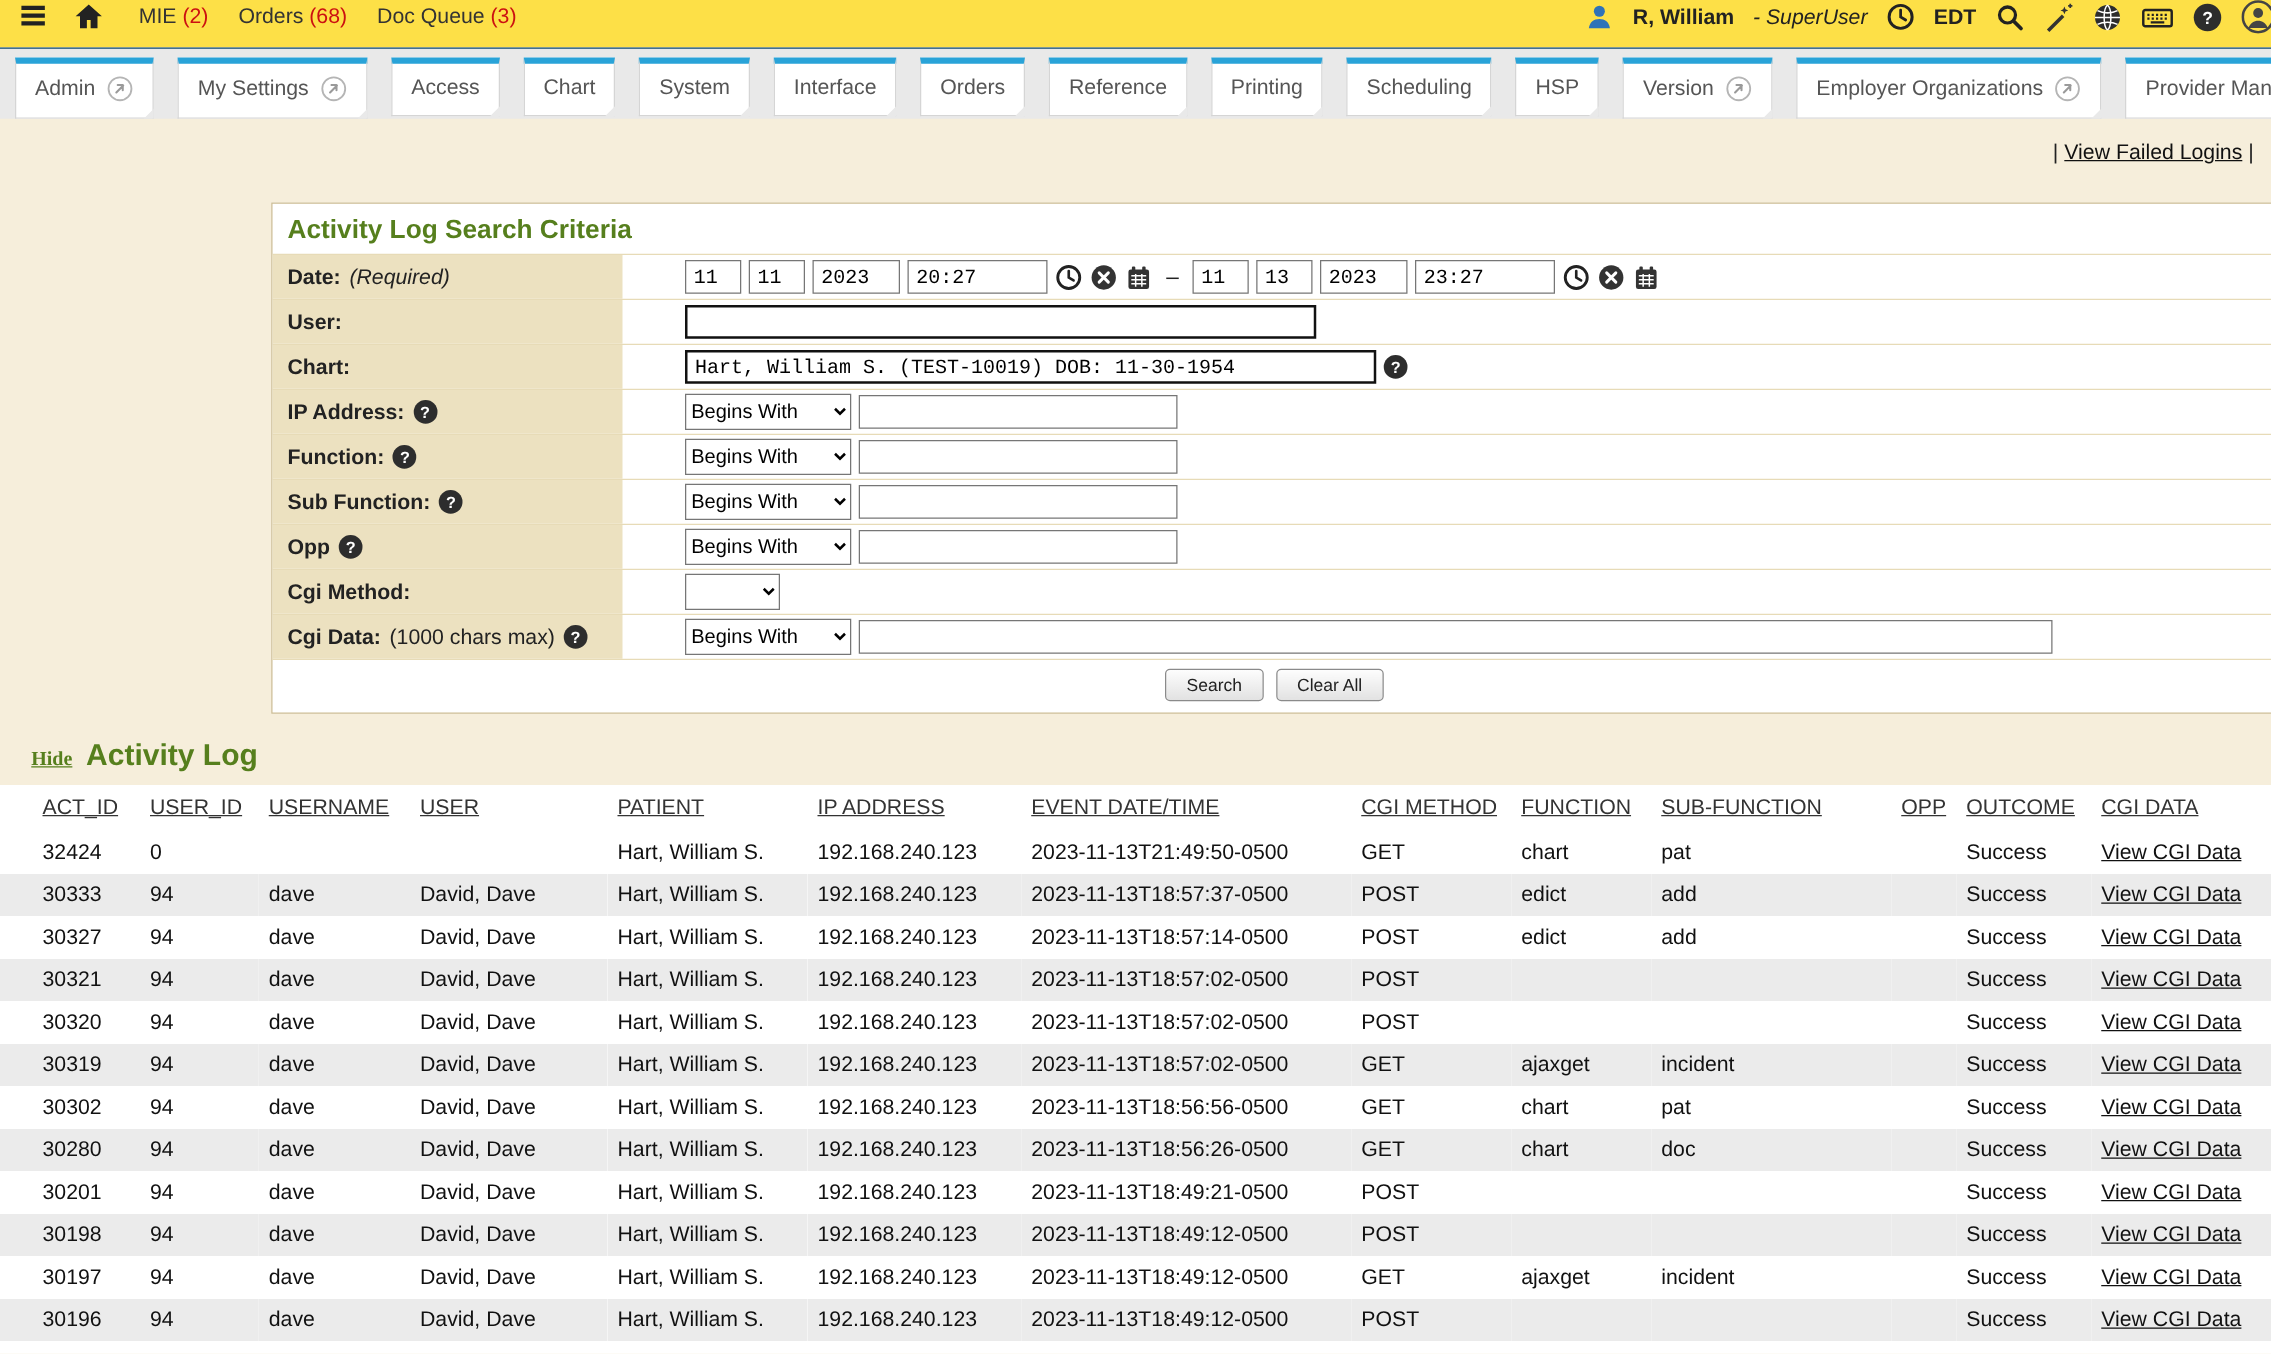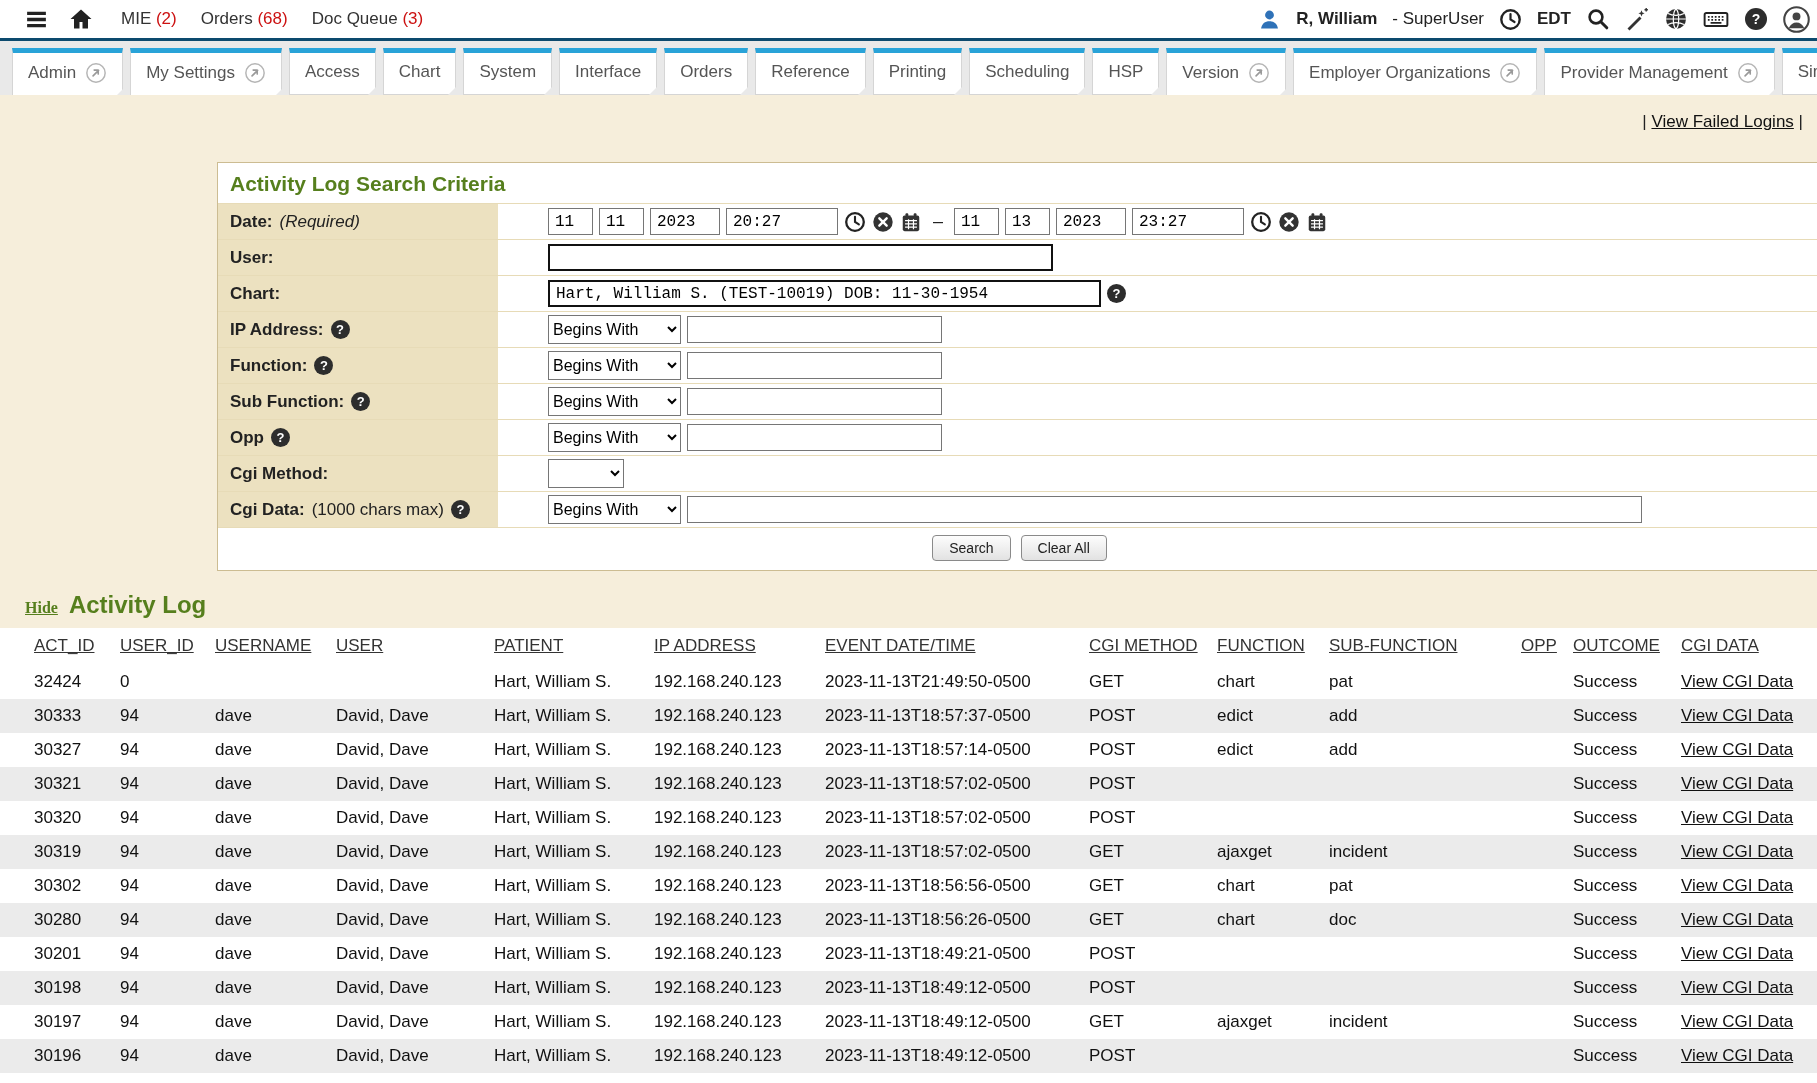--- a/index.html
+++ b/index.html
@@ -1,33 +1,33 @@
 <!DOCTYPE html>
 <html><head>
 <meta charset="utf-8">
 <style>
   *{box-sizing:border-box;margin:0;padding:0;}
   html,body{width:1817px;height:1083px;overflow:hidden;}
   body{font-family:"Liberation Sans","DejaVu Sans",sans-serif;background:#f6eedb;color:#222;}
 
   
-  .topbar{height:38px;background:#ffffff;display:flex;align-items:center;padding:0 24px;}
+  .topbar{height:38px;background:#fde047;display:flex;align-items:flex-start;padding:0 14px;}
   .topbar-left{display:flex;align-items:center;gap:20px;}
   .icon-btn{display:inline-flex;align-items:center;justify-content:center;cursor:pointer;line-height:0;}
   .topnav{display:flex;gap:24px;margin-left:8px;font-size:17px;}
   .topnav-link{color:#333;text-decoration:none;cursor:pointer;white-space:nowrap;}
   .topnav-link .nc{color:#cc1111;}
   .topbar-right{margin-left:auto;display:flex;align-items:center;gap:15px;font-size:17px;white-space:nowrap;}
   .user-name{font-weight:bold;color:#222;}
-  .user-role{color:#222;}
+  .user-role{font-style:italic;color:#222;}
   .tz{font-weight:bold;}
   .edge-icon{margin-right:-17px;}
 
   
-  .tabbar{background:#e9e9e9;border-top:3px solid #0c4a6e;height:57px;padding:7px 10px 0 12px;display:flex;align-items:flex-start;gap:7px;white-space:nowrap;overflow:hidden;}
+  .tabbar{background:#e9e9e9;border-top:1px solid #0c4a6e;height:57px;padding:7px 10px 0 12px;display:flex;align-items:flex-start;gap:19px;white-space:nowrap;overflow:hidden;}
   .tab{background:#fff;border:1px solid #d5d5d5;border-top:5px solid #29a3d8;padding:9px 15px 12px;font-size:17px;color:#555;display:inline-flex;align-items:center;gap:9px;position:relative;cursor:pointer;flex:0 0 auto;}
   .tab::after{content:"";position:absolute;right:-1px;bottom:-1px;border-style:solid;border-width:0 0 8px 8px;border-color:transparent transparent #e9e9e9 transparent;}
   .tab .ext{line-height:0;}
 
   
   .failed-logins{text-align:right;padding:17px 14px 4px;font-size:17px;color:#222;}
   .failed-logins a{color:#111;text-decoration:underline;cursor:pointer;}
 
   .search-box{width:1605px;margin:26px 0 0 217px;border:1px solid #ccbc92;background:#ffffff;}
   .search-title{color:#567f1d;font-size:21px;font-weight:bold;padding:9px 12px 7px;}

